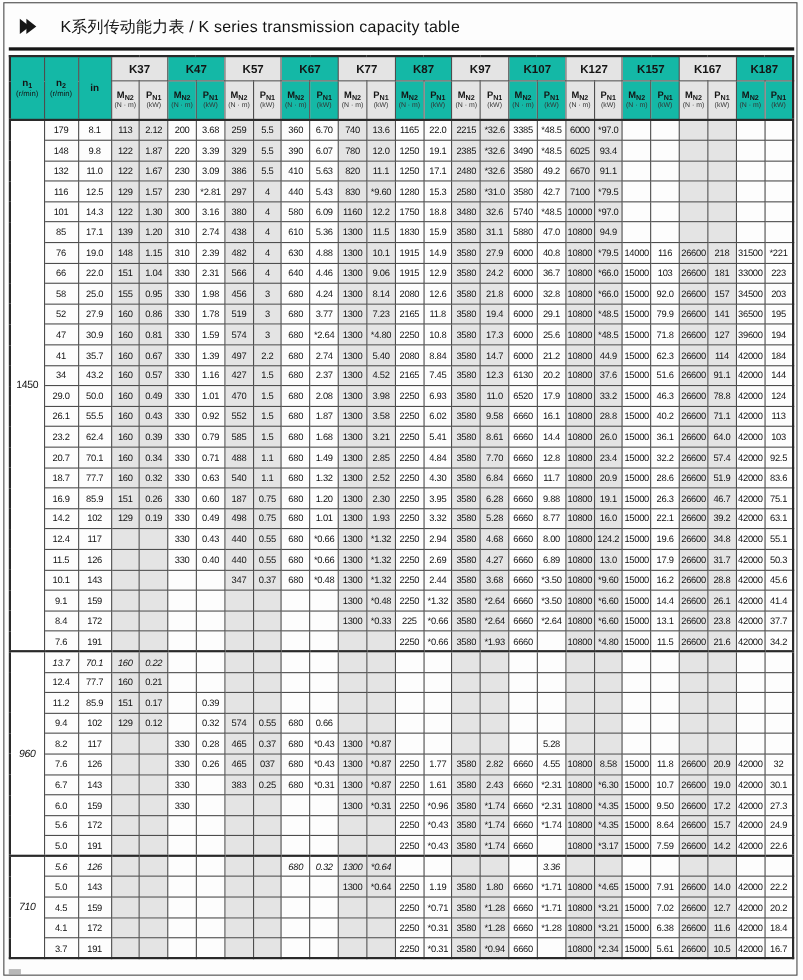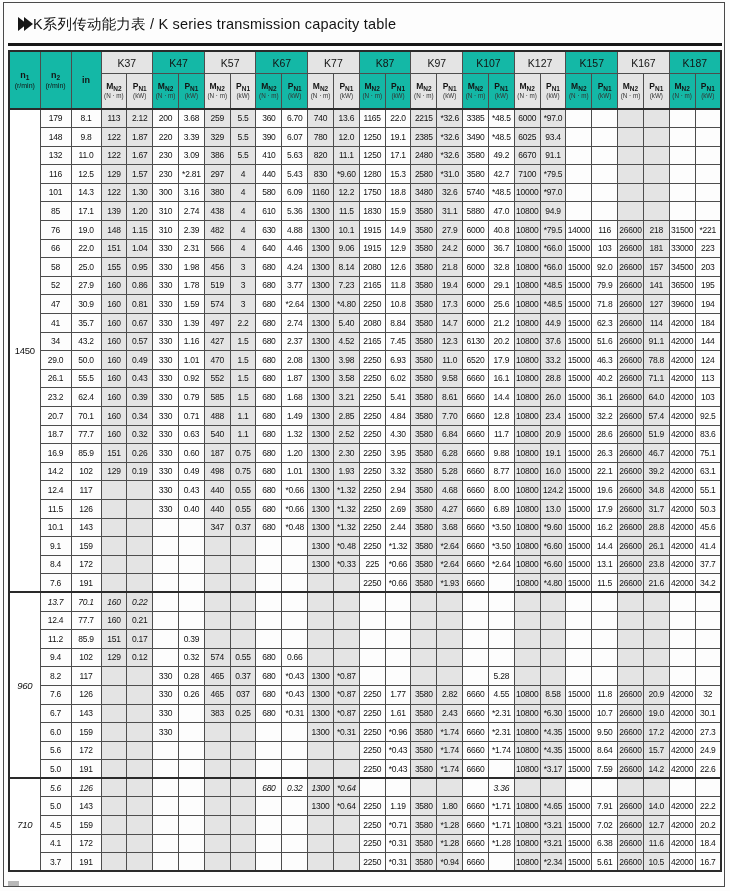--- a/index.html
+++ b/index.html
@@ -5,37 +5,37 @@
   html,body{margin:0;padding:0;}
   body{
     width:730px;height:891px;position:relative;background:#fdfdfd;
     font-family:"Liberation Sans", sans-serif;color:#141414;
   }
   .page-frame{
     position:absolute;left:3px;top:2px;width:722px;height:885px;
     border:1px solid #4a4a4a;box-sizing:border-box;pointer-events:none;
   }
   .content{position:absolute;left:8px;top:8px;width:714px;}
-  .title-row{display:flex;align-items:center;gap:0;margin:6px 0 9px 10px;height:20px;}
+  .title-row{display:flex;align-items:center;gap:22px;margin:6px 0 9px 10px;height:20px;}
   .arrow-icon{display:flex;align-items:center;}
   .arrow-icon i{
     display:block;width:0;height:0;border-style:solid;
     border-width:7px 0 7px 9px;border-color:transparent transparent transparent #161616;
   }
   .arrow-icon i+i{margin-left:-3px;}
   .page-title{font-size:14.5px;font-weight:500;letter-spacing:.2px;white-space:nowrap;}
   .rule{border-top:3px solid #161616;margin:0 0 4px 0;}
   table{border-collapse:collapse;table-layout:fixed;width:714px;border:2px solid #2a2a2a;}
   th,td{
     border:1px solid #4d4d4d;text-align:center;vertical-align:middle;
     padding:0;overflow:hidden;white-space:nowrap;
   }
   thead th{background:#14b8a6;}
   thead{border-bottom:2px solid #2a2a2a;}
-  .model-th{font-size:10.5px;font-weight:normal;height:21px;margin-left:20px;}
+  .model-th{font-size:10.5px;font-weight:bold;height:21px;margin-left:20px;}
   .sub-th{font-size:8.5px;font-weight:bold;height:34px;line-height:1.1;}
   .sub-th .unit{font-weight:normal;font-size:6.3px;color:#333;display:block;}
   .speed-th{font-size:9px;font-weight:bold;line-height:1.15;}
   .speed-th .unit{font-weight:normal;font-size:7px;display:block;}
   sub{font-size:6.5px;vertical-align:-2px;}
   tbody td{font-size:8.5px;letter-spacing:-0.25px;line-height:1;color:#111;}
   tbody tr{height:18.6px;}
   .shade{background:#e4e4e4;}
   .n1-cell{font-size:9.5px;background:#fff;margin-top:39px;}
   tr.sec-start td{border-top:2px solid #2a2a2a;font-style:italic;}

